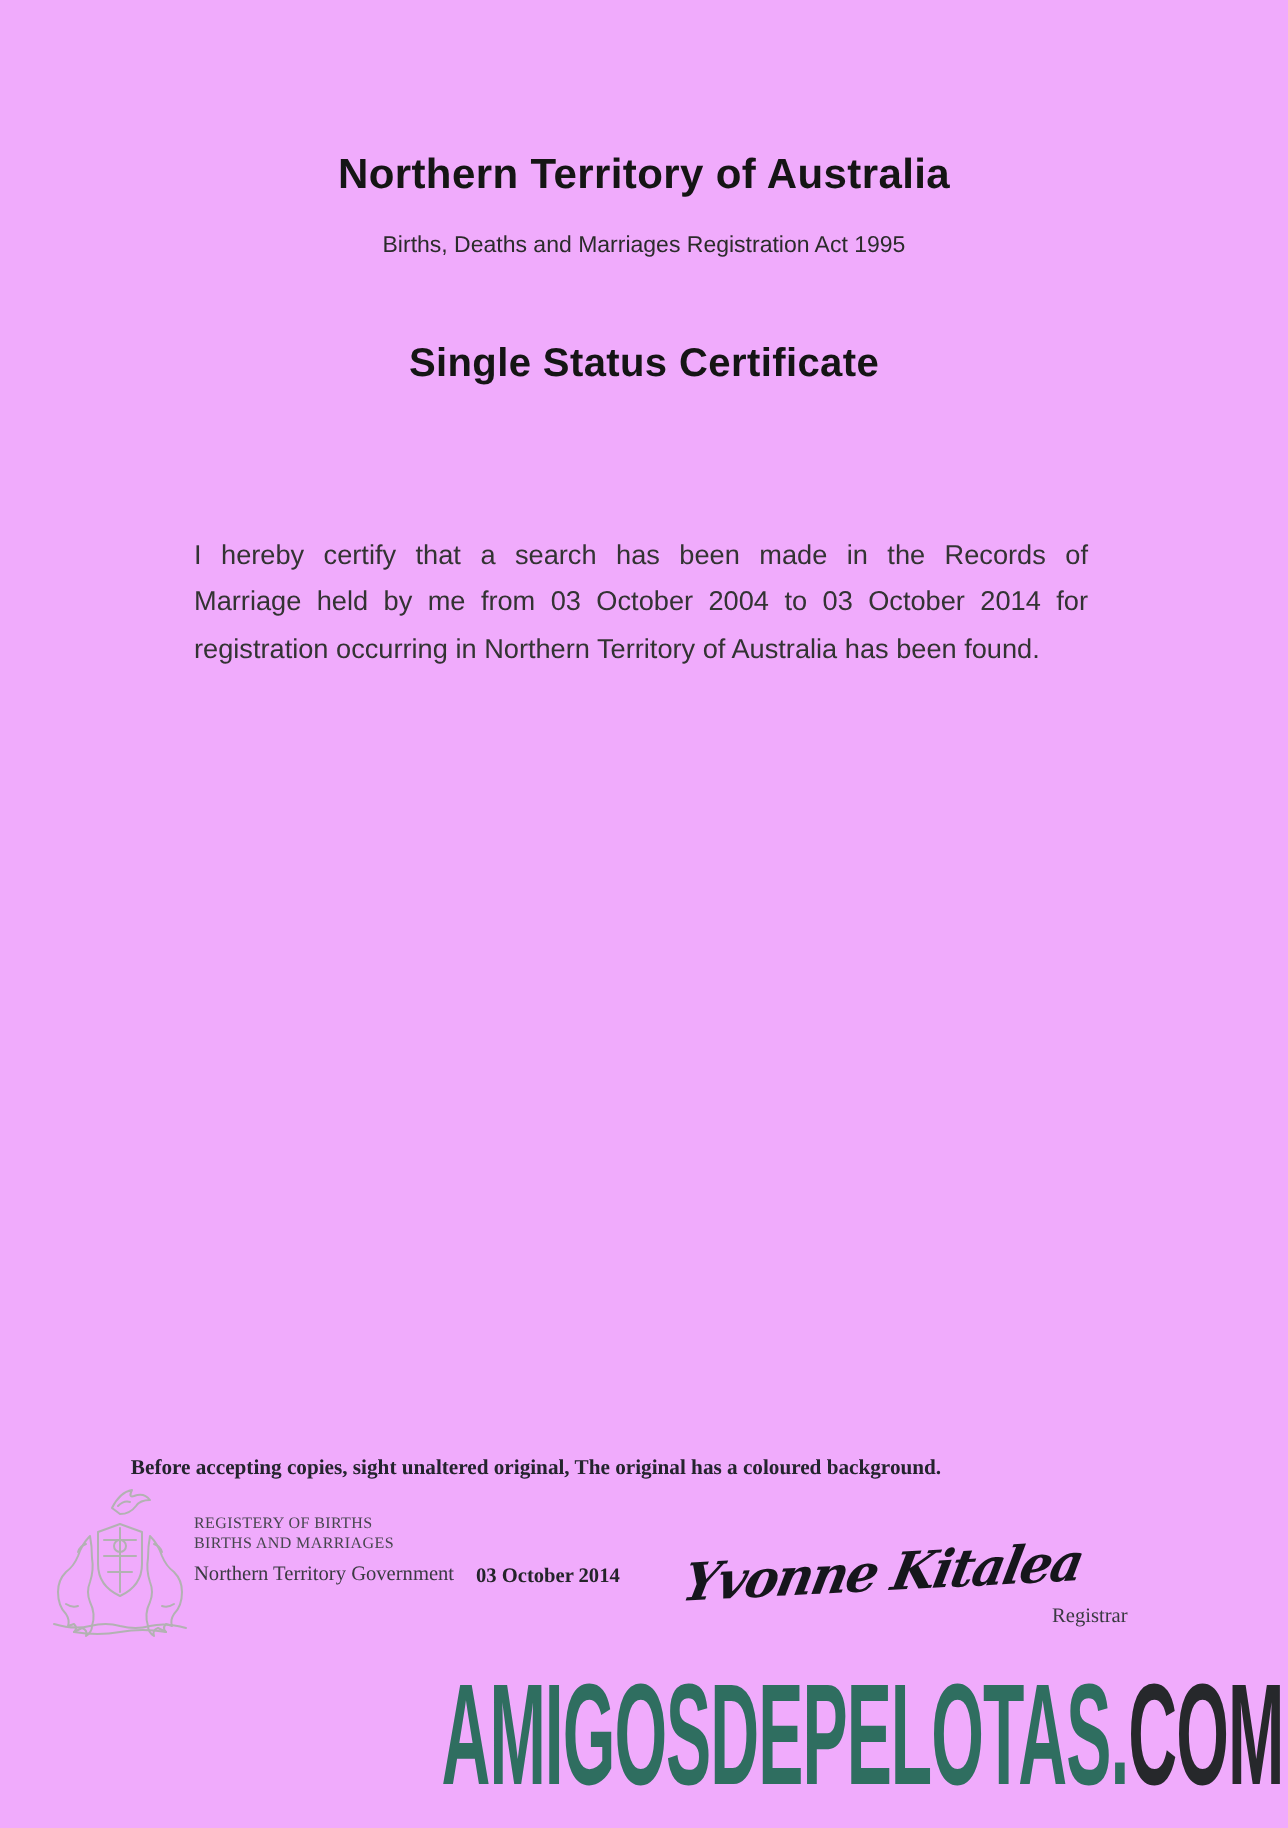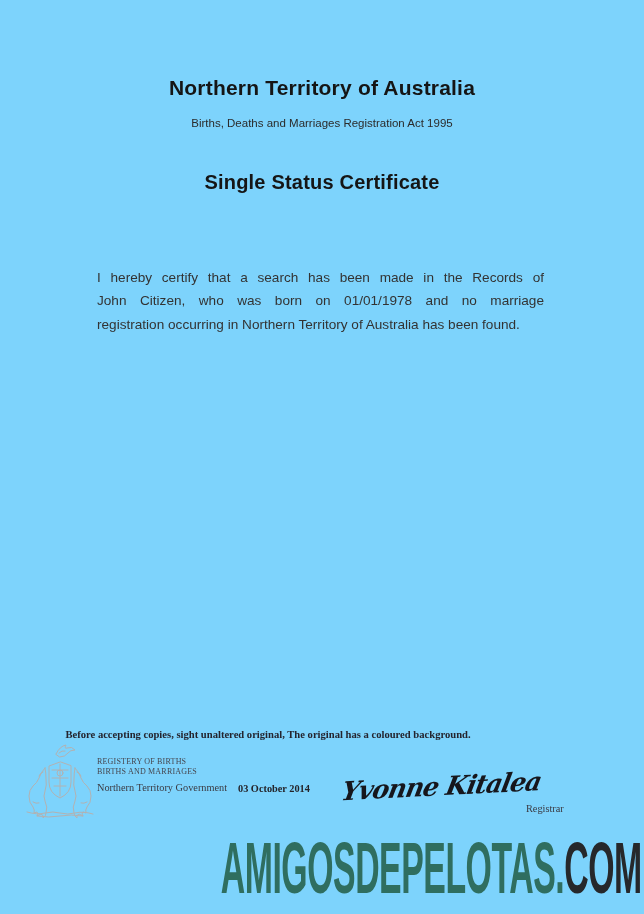--- a/index.html
+++ b/index.html
@@ -1,19 +1,19 @@
 <!DOCTYPE html>
 <html><head>
 <meta charset="utf-8">
 <style>
   html,body{margin:0;padding:0;background:#ffffff;}
   .page{
     position:relative;
     width:644px;height:914px;
-    background:#7dd3fc;
+    background:#f0abfc;
     font-family:"Liberation Sans",sans-serif;
     overflow:hidden;
   }
   .authority{
     position:absolute;top:76px;left:0;width:644px;
     text-align:center;font-size:21px;font-weight:bold;color:#151515;
     letter-spacing:.2px;
   }
   .act-line{
     position:absolute;top:117px;left:0;width:644px;
@@ -88,21 +88,21 @@
 <body>
 
 <div class="page">
 
   <div class="authority">Northern Territory of Australia</div>
   <div class="act-line">Births, Deaths and Marriages Registration Act 1995</div>
   <div class="cert-title">Single Status Certificate</div>
 
   <div class="body-text">
     <div class="cert-line">I hereby certify that a search has been made in the Records of</div>
-    <div class="cert-line">John Citizen, who was born on 01/01/1978 and no marriage</div>
+    <div class="cert-line">Marriage held by me from 03 October 2004 to 03 October 2014 for</div>
     <div class="cert-line last">registration occurring in Northern Territory of Australia has been found.</div>
   </div>
 
   <div class="notice">Before accepting copies, sight unaltered original, The original has a coloured background.</div>
 
   <svg class="crest" viewBox="0 0 74 80" fill="none" stroke="#b2b2b2" stroke-width="1" stroke-linecap="round" stroke-linejoin="round">
 
     <path d="M33 14 q4 -8 10 -9 q-2 4 1 3 q5 -2 8 2 q-5 0 -7 3 q-3 4 -8 4 z"></path>
     <path d="M36 13 q3 -3 6 -2"></path>
 

